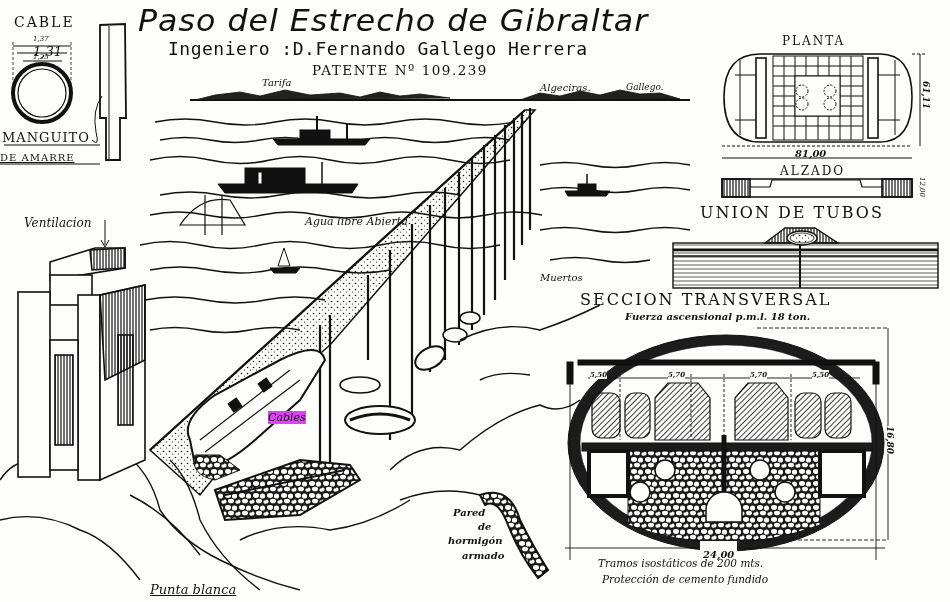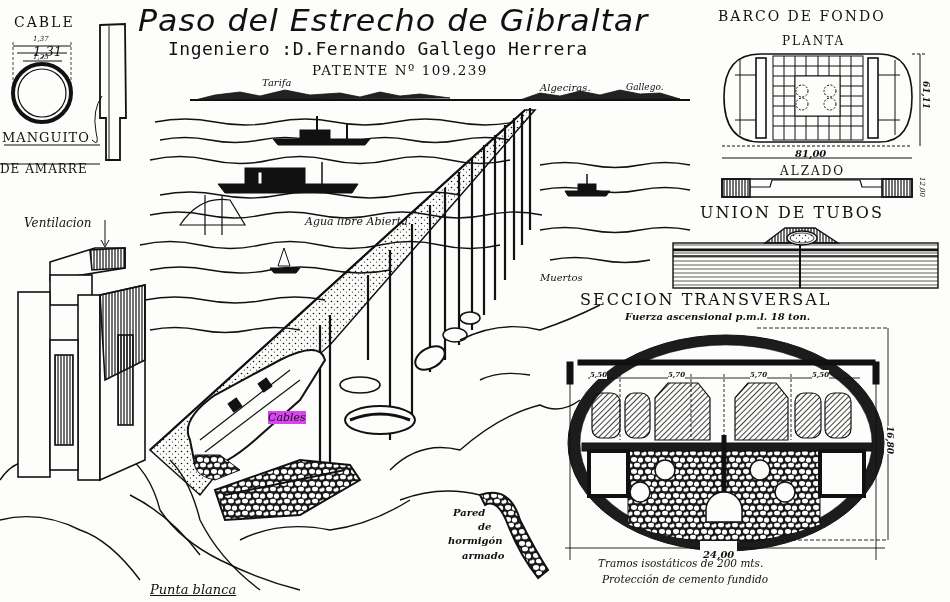--- a/index.html
+++ b/index.html
@@ -282,23 +282,22 @@
 
 <div class="lbl hand sm" style="left:262px;top:77px;">Tarifa</div>
 <div class="lbl hand sm" style="left:540px;top:82px;">Algeciras.</div>
 <div class="lbl hand sm" style="left:626px;top:82px;font-size:9px;">Gallego.</div>
 
 <div class="lbl caps" style="left:14px;top:14px;font-size:14px;">CABLE</div>
 <div class="lbl hand" style="left:33px;top:35px;font-size:7px;">1,37</div>
 <div class="lbl hand" style="left:33px;top:44px;font-size:13px;">1,31</div>
 <div class="lbl hand" style="left:33px;top:53px;font-size:7px;">1,25</div>
 <div class="lbl caps" style="left:2px;top:130px;font-size:13px;letter-spacing:1px;">MANGUITO</div>
-<div class="lbl caps" style="left:0px;top:162px;font-size:12px;letter-spacing:1px;">DE AMARRE</div>
-
-<div class="lbl caps" style="left:718px;top:8px;font-size:14px;">BARCO DE FONDO</div>
+<div class="lbl caps" style="left:0px;top:152px;font-size:10px;letter-spacing:1px;text-decoration:underline;">DE AMARRE</div>
+
 <div class="lbl caps" style="left:782px;top:34px;font-size:12px;">PLANTA</div>
 <div class="lbl hand" style="left:795px;top:148px;font-size:10px;font-weight:bold;">81,00</div>
 <div class="lbl hand" style="left:912px;top:90px;font-size:9px;font-weight:bold;transform:rotate(90deg);">61,11</div>
 <div class="lbl caps" style="left:780px;top:164px;font-size:12px;">ALZADO</div>
 <div class="lbl hand" style="left:912px;top:183px;font-size:7px;transform:rotate(90deg);">12,00</div>
 
 <div class="lbl caps" style="left:700px;top:203px;font-size:16px;">UNION DE TUBOS</div>
 
 <div class="lbl caps" style="left:580px;top:290px;font-size:16px;">SECCION TRANSVERSAL</div>
 <div class="lbl hand" style="left:605px;top:311px;font-size:10px;font-weight:bold;margin-left:20px;">Fuerza ascensional p.m.l. 18 ton.</div>

